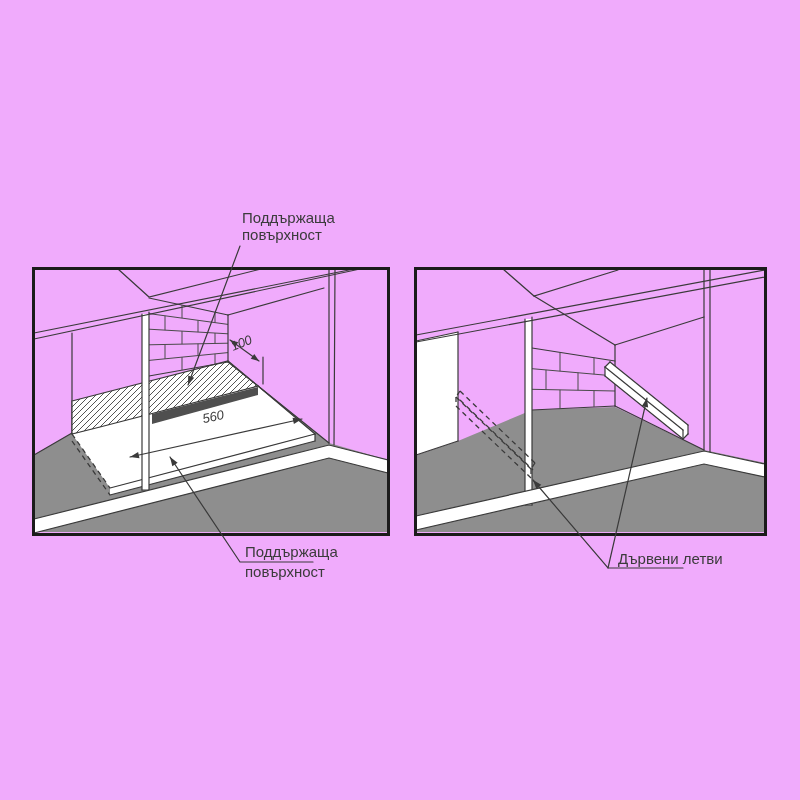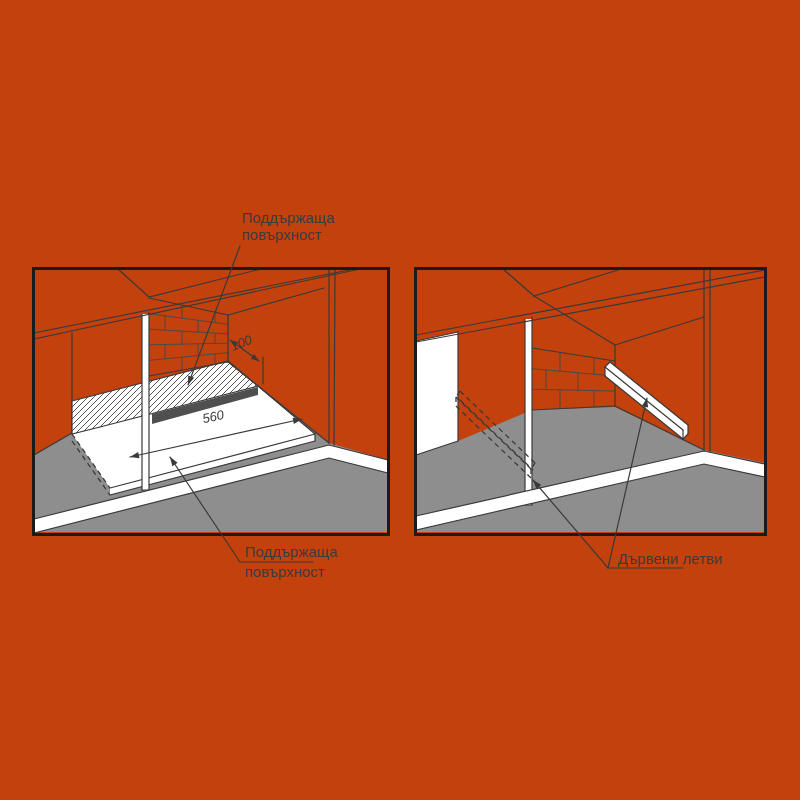--- a/index.html
+++ b/index.html
@@ -1,16 +1,16 @@
 <!DOCTYPE html>
 <html><head>
 <meta charset="utf-8">
 <style>
   html,body{margin:0;padding:0;background:#ffffff;}
-  .stage{position:relative;width:800px;height:800px;background:#c2410c;overflow:hidden;
+  .stage{position:relative;width:800px;height:800px;background:#f0abfc;overflow:hidden;
          font-family:"Liberation Sans", sans-serif;}
   svg{position:absolute;left:0;top:0;}
   .ln{stroke:#3a3a3a;stroke-width:1.2;fill:none;stroke-linecap:round;}
   .lnthin{stroke:#4a4a4a;stroke-width:1;fill:none;}
   .dash{stroke:#3a3a3a;stroke-width:1.3;fill:none;stroke-dasharray:5 4;stroke-linecap:butt;}
   .frame{fill:none;stroke:#1b1b1b;stroke-width:3;}
   .whitefill{fill:#ffffff;}
   .lbl{font-size:15px;fill:#3b3b3b;}
   .dim{font-size:13px;font-style:italic;fill:#3b3b3b;text-anchor:middle;}
   .arrow{fill:#3a3a3a;stroke:none;}

